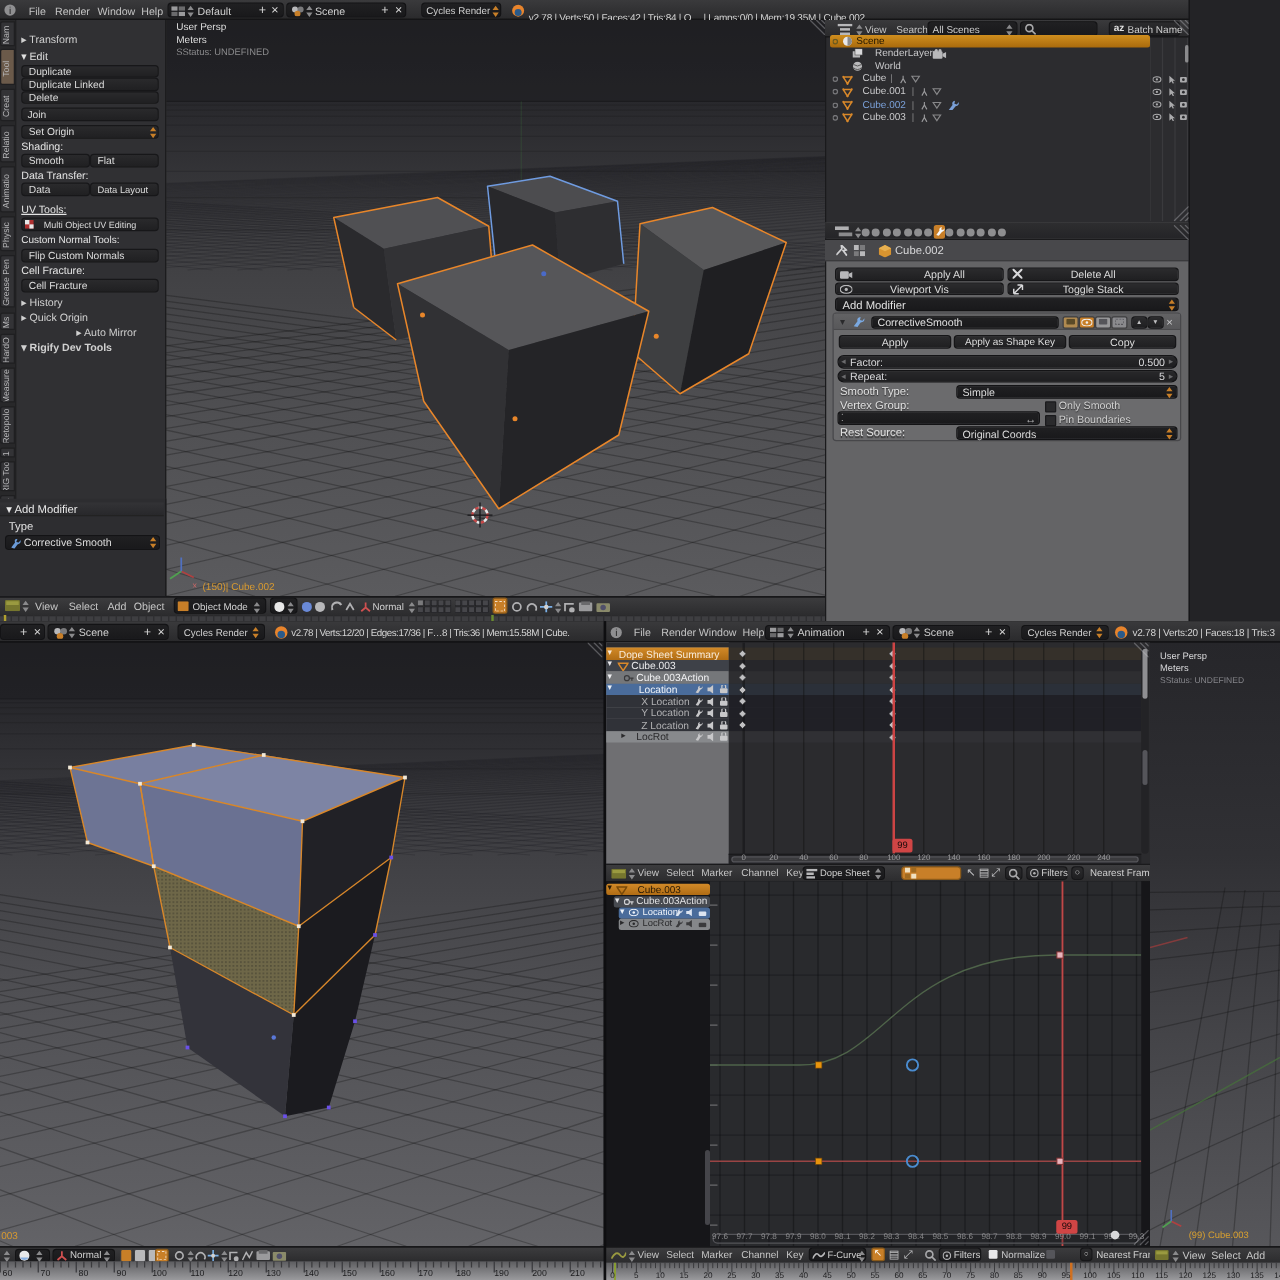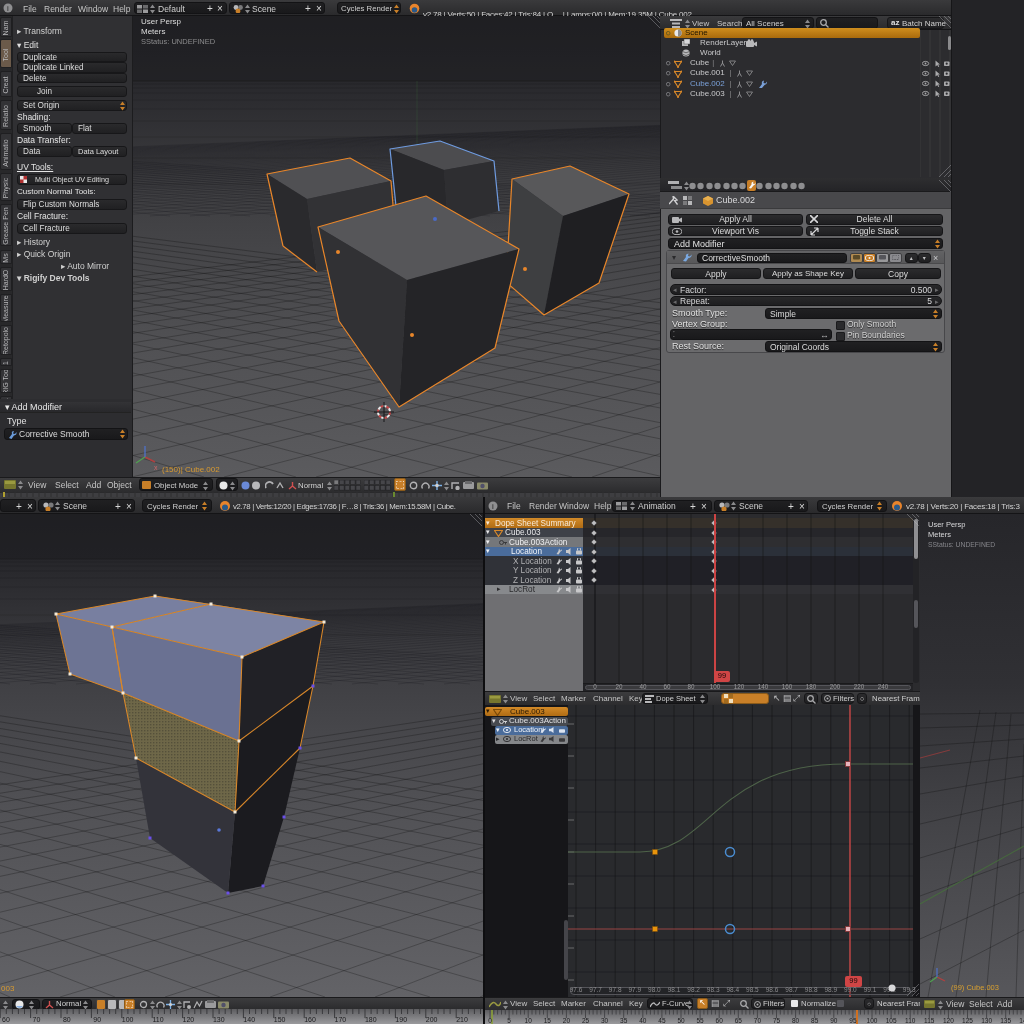--- a/index.html
+++ b/index.html
@@ -339,21 +339,21 @@
       <div style="position:absolute;left:-14px;top:7.0px;width:40px;height:10px;transform:rotate(-90deg);font-size:7px;color:#b8b8ba;text-align:center;white-space:nowrap">RIG Too</div>
     </div>
 <div class="ab" style="left:0px;top:396px;width:12px;height:7px;background:#333336;border:1px solid #1f1f21;border-radius:2px 0 0 2px;box-sizing:border-box;overflow:hidden">
       <div style="position:absolute;left:-14px;top:-1.5px;width:40px;height:10px;transform:rotate(-90deg);font-size:7px;color:#b8b8ba;text-align:center;white-space:nowrap">A</div>
     </div>
 <div class="ab tx" style="left:17px;top:27px;font-size:8.5px;color:#d0d0d0;">▸ Transform</div>
 <div class="ab tx" style="left:17px;top:41px;font-size:8.5px;color:#e0e0e0;">▾ Edit</div>
 <div class="ab" style="left:17px;top:51.5px;width:110px;height:10.5px;background:linear-gradient(#2a2a2c,#202022);border:1px solid #171719;border-radius:3px;box-sizing:border-box;color:#dcdcdc;font-size:8.2px;line-height:10.5px;padding-left:5px;text-align:left">Duplicate</div>
 <div class="ab" style="left:17px;top:62px;width:110px;height:10.5px;background:linear-gradient(#2a2a2c,#202022);border:1px solid #171719;border-radius:3px;box-sizing:border-box;color:#dcdcdc;font-size:8.2px;line-height:10.5px;padding-left:5px;text-align:left">Duplicate Linked</div>
 <div class="ab" style="left:17px;top:72.5px;width:110px;height:10.5px;background:linear-gradient(#2a2a2c,#202022);border:1px solid #171719;border-radius:3px;box-sizing:border-box;color:#dcdcdc;font-size:8.2px;line-height:10.5px;padding-left:5px;text-align:left">Delete</div>
-<div class="ab" style="left:17px;top:86px;width:110px;height:10.5px;background:linear-gradient(#2a2a2c,#202022);border:1px solid #171719;border-radius:3px;box-sizing:border-box;color:#dcdcdc;font-size:8.2px;line-height:10.5px;padding-left:19px;text-align:left">Join</div>
+<div class="ab" style="left:17px;top:86px;width:110px;height:10.5px;background:linear-gradient(#2a2a2c,#202022);border:1px solid #171719;border-radius:3px;box-sizing:border-box;color:#dcdcdc;font-size:8.2px;line-height:10.5px;padding-left:4px;text-align:left">Join</div>
 <div class="ab" style="left:17px;top:100px;width:110px;height:10.5px;background:linear-gradient(#2a2a2c,#202022);border:1px solid #171719;border-radius:3px;box-sizing:border-box;color:#dcdcdc;font-size:8.2px;line-height:10.5px;padding-left:5px;text-align:left">Set Origin</div>
 <svg class="ab" style="left:119px;top:101px" width="7" height="10">
       <path d="M3.5 0.5 L6 4 L1 4 Z M3.5 9.5 L6 6 L1 6 Z" fill="#c87f28"></path>
     </svg>
 <div class="ab tx" style="left:17px;top:113px;font-size:8.5px;color:#e4e4e4;">Shading:</div>
 <div class="ab" style="left:17px;top:123px;width:55px;height:10.5px;background:linear-gradient(#2a2a2c,#202022);border:1px solid #171719;border-radius:3px;box-sizing:border-box;color:#dcdcdc;font-size:8.2px;line-height:10.5px;padding-left:5px;text-align:left">Smooth</div>
 <div class="ab" style="left:72px;top:123px;width:55px;height:10.5px;background:linear-gradient(#2a2a2c,#202022);border:1px solid #171719;border-radius:3px;box-sizing:border-box;color:#dcdcdc;font-size:8.2px;line-height:10.5px;padding-left:5px;text-align:left">Flat</div>
 <div class="ab tx" style="left:17px;top:136px;font-size:8.5px;color:#e4e4e4;">Data Transfer:</div>
 <div class="ab" style="left:17px;top:146px;width:55px;height:10.5px;background:linear-gradient(#2a2a2c,#202022);border:1px solid #171719;border-radius:3px;box-sizing:border-box;color:#dcdcdc;font-size:8.2px;line-height:10.5px;padding-left:5px;text-align:left">Data</div>
 <div class="ab" style="left:72px;top:146px;width:55px;height:10.5px;background:linear-gradient(#2a2a2c,#202022);border:1px solid #171719;border-radius:3px;box-sizing:border-box;color:#dcdcdc;font-size:7.5px;line-height:10.5px;padding-left:5px;text-align:left">Data Layout</div>
@@ -807,21 +807,21 @@
       <rect x="0" y="5" width="4" height="4" fill="#7a7a7c"></rect>
       <rect x="5" y="5" width="4" height="4" fill="#b8b8ba"></rect>
     </svg>
 <svg class="ab" style="left:703px;top:195.5px" width="10" height="10">
       <path d="M5 0 L10 2.5 L10 7.5 L5 10 L0 7.5 L0 2.5 Z" fill="#d89430"></path>
       <path d="M5 0 L10 2.5 L5 5 L0 2.5 Z" fill="#e8b050"></path>
     </svg>
 <div class="ab tx" style="left:716px;top:196px;font-size:9px;color:#d8d8da;">Cube.002</div>
 <div class="ab" style="left:668px;top:214px;width:135px;height:10.5px;background:linear-gradient(#2b2b2d,#1f1f21);border:1px solid #161618;border-radius:3px;box-sizing:border-box;text-align:center;color:#dcdcdc;font-size:9px;line-height:9.5px;"></div>
 <div class="ab" style="left:806px;top:214px;width:137px;height:10.5px;background:linear-gradient(#2b2b2d,#1f1f21);border:1px solid #161618;border-radius:3px;box-sizing:border-box;text-align:center;color:#dcdcdc;font-size:9px;line-height:9.5px;"></div>
-<div class="ab tx" style="left:668px;top:215px;width:135px;text-align:center;font-size:8.5px;color:#dcdcdc;">Apply All</div>
+<div class="ab tx" style="left:668px;top:215px;width:135px;text-align:center;font-size:8.5px;color:#dcdcdc;padding-left:20px;">Apply All</div>
 <div class="ab tx" style="left:806px;top:215px;width:137px;text-align:center;font-size:8.5px;color:#dcdcdc;">Delete All</div>
 <svg class="ab" style="left:672px;top:216px" width="10" height="8">
       <rect width="7" height="6" y="1" rx="1" fill="#b8b8ba"></rect>
       <path d="M7 3 L10 1.5 L10 6.5 L7 5 Z" fill="#b8b8ba"></path>
     </svg>
 <svg class="ab" style="left:810px;top:215px" width="8" height="8">
       <path d="M0 0 L8 8 M8 0 L0 8" stroke="#d8d8da" stroke-width="1.6"></path>
     </svg>
 <div class="ab" style="left:668px;top:225.5px;width:135px;height:10.5px;background:linear-gradient(#2b2b2d,#1f1f21);border:1px solid #161618;border-radius:3px;box-sizing:border-box;text-align:center;color:#dcdcdc;font-size:9px;line-height:9.5px;"></div>
 <div class="ab" style="left:806px;top:225.5px;width:137px;height:10.5px;background:linear-gradient(#2b2b2d,#1f1f21);border:1px solid #161618;border-radius:3px;box-sizing:border-box;text-align:center;color:#dcdcdc;font-size:9px;line-height:9.5px;"></div>

